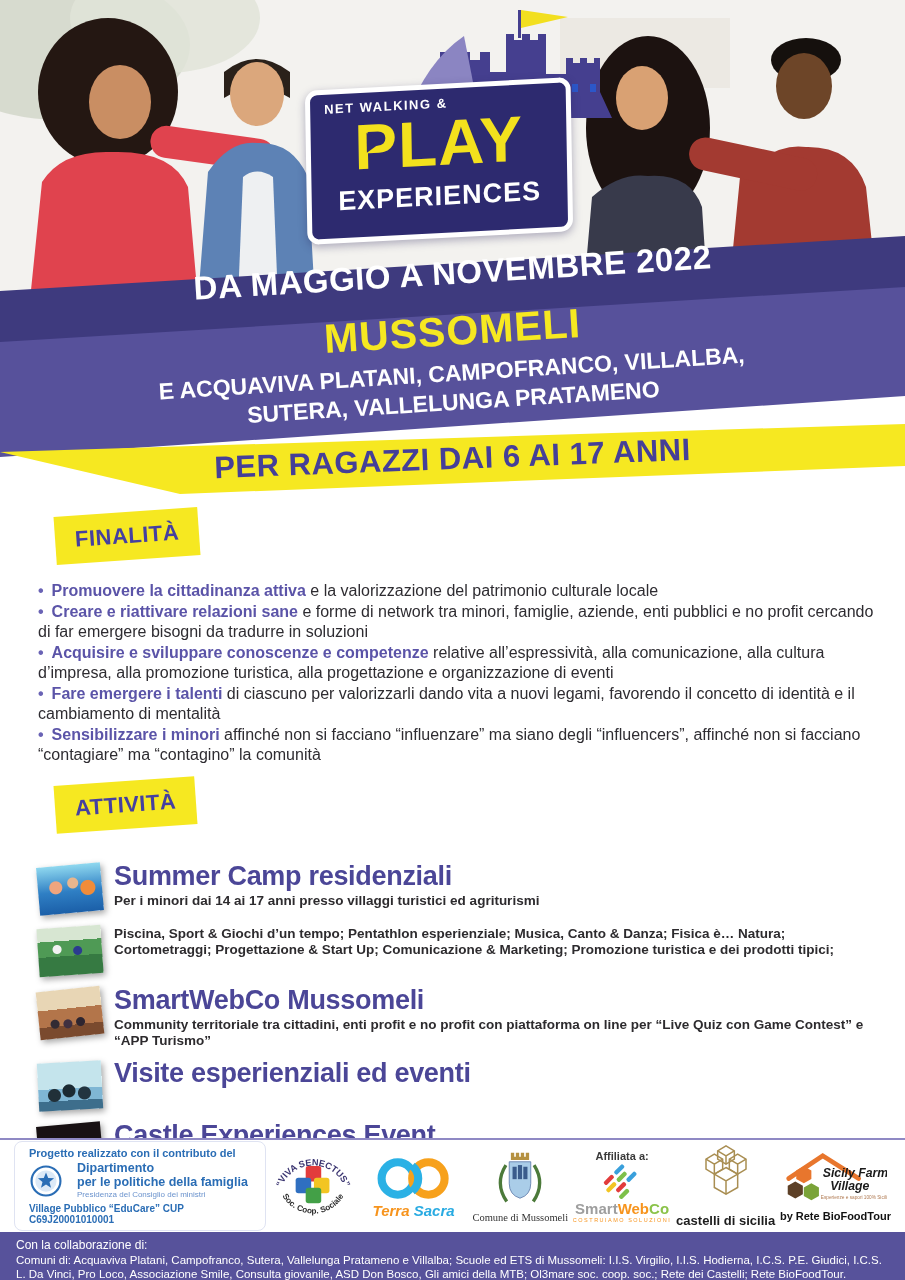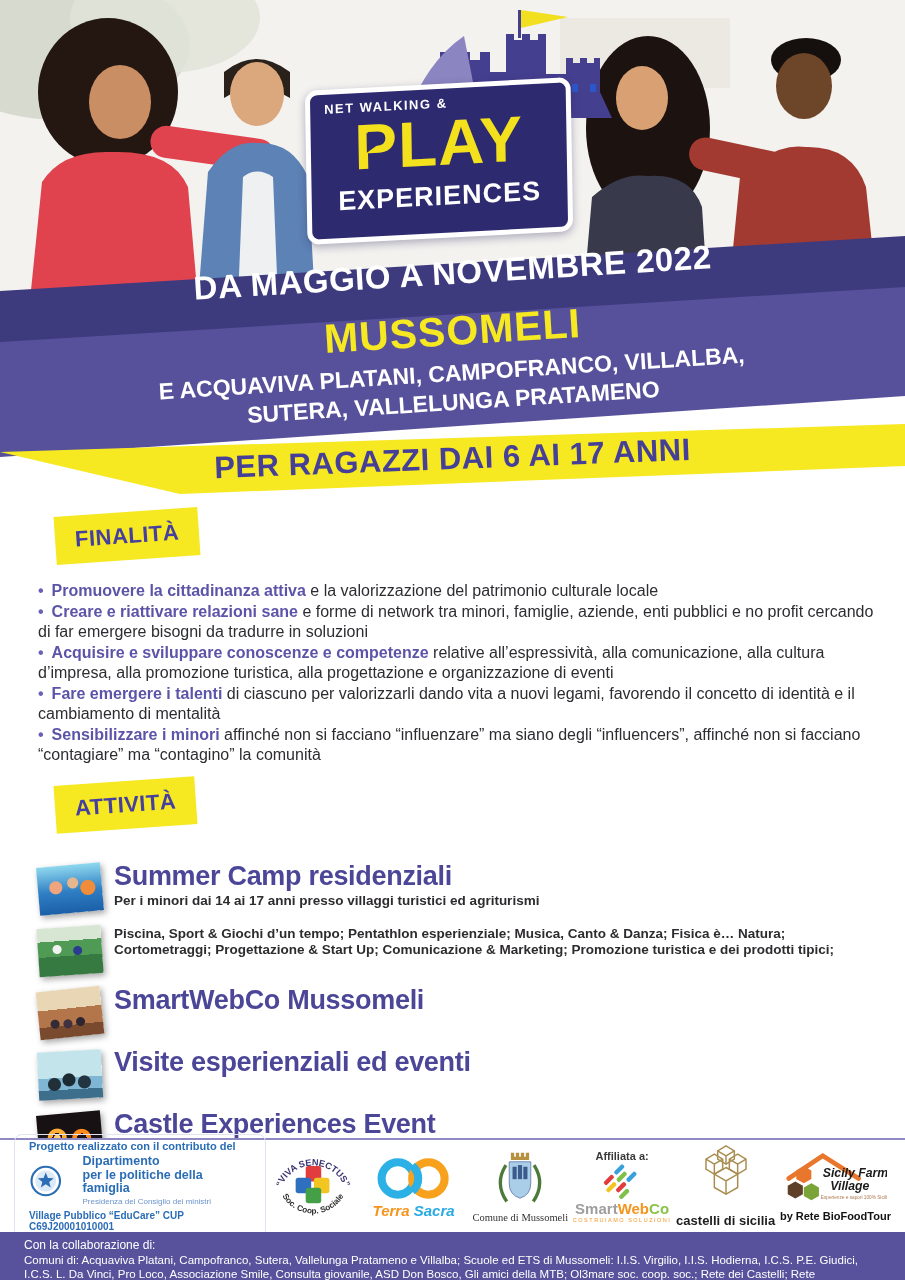--- a/index.html
+++ b/index.html
@@ -74,37 +74,37 @@
       #181113;}
   .act .title{color:#4b4697;font-weight:bold;font-size:27px;line-height:29px;letter-spacing:-.3px;}
   .act .desc{color:#2d2b2e;font-weight:bold;font-size:13.5px;line-height:15.5px;margin-top:2px;}
   
   .footer{top:1138px;left:0;width:905px;height:94px;background:#ffffff;border-top:2px solid #8f89c4;
           display:flex;align-items:center;justify-content:space-between;padding:0 14px;box-sizing:border-box;}
   .flogo{display:flex;flex-direction:column;align-items:center;justify-content:center;text-align:center;}
   .contrib{width:252px;border:1px solid #dfe3f2;border-radius:8px;padding:5px 14px;box-sizing:border-box;
            text-align:left;color:#2a6db5;}
   .contrib .intro{font-weight:bold;font-size:11px;margin-bottom:3px;}
-  .contrib .row{display:flex;align-items:center;gap:20px;}
+  .contrib .row{display:flex;align-items:center;gap:14px;}
   .contrib .dept{font-weight:bold;font-size:12.5px;line-height:13.5px;color:#2a6db5;}
   .contrib .sub{font-size:8px;color:#6b93cd;margin-top:1px;}
   .contrib .notice{font-weight:bold;font-size:10px;margin-top:4px;}
   .terra-words{font-size:15px;font-weight:bold;font-style:italic;line-height:1;margin-top:1px;}
   .terra-words .w1{color:#f7941d;}
   .terra-words .w2{color:#29abe2;}
   .swc .aff{font-size:11px;font-weight:bold;color:#3a3a3a;margin-bottom:1px;}
   .swc .wordmark{font-size:15px;font-weight:bold;line-height:1;}
   .swc .s1{color:#9e9e9e;} .swc .s2{color:#f7941d;} .swc .s3{color:#8bc34a;}
   .swc .sub{font-size:5.5px;letter-spacing:1.5px;color:#f7941d;margin-top:1px;}
   .caption-serif{font-family:"Liberation Serif","DejaVu Serif",serif;font-size:10.5px;color:#333;margin-top:2px;}
   .caption-bold{font-weight:bold;font-size:13px;color:#1d1d1d;margin-top:17px;}
   .caption-biofood{font-weight:bold;font-size:11px;color:#111;margin-top:1px;}
   
   .collab{top:1232px;left:0;width:905px;height:48px;background:#57529b;color:#ffffff;
-          padding:6px 24px;box-sizing:border-box;}
+          padding:6px 16px;box-sizing:border-box;}
   .collab .intro{font-size:12px;font-weight:500;margin-bottom:2px;}
   .collab .body{font-size:11.5px;line-height:13.5px;font-weight:400;}
 </style>
 </head>
 <body>
 
 <div class="abs photo">
   <svg viewBox="0 0 905 300" preserveAspectRatio="none">
     <rect x="0" y="0" width="905" height="300" fill="#f3f2ef"></rect>
     <ellipse cx="60" cy="45" rx="130" ry="75" fill="#cdd3c4" opacity=".75"></ellipse>
@@ -188,20 +188,21 @@
   <div class="act">
     <div class="thumb t1"></div>
     <div>
       <div class="desc">Piscina, Sport &amp; Giochi d’un tempo; Pentathlon esperienziale; Musica, Canto &amp; Danza; Fisica è… Natura; Cortometraggi; Progettazione &amp; Start Up; Comunicazione &amp; Marketing; Promozione turistica e dei prodotti tipici;</div>
     </div>
   </div>
   <div class="act">
     <div class="thumb t2"></div>
     <div>
       <div class="title">SmartWebCo Mussomeli</div>
+      <div class="desc">Community territoriale tra cittadini, enti profit e no profit con piattaforma on line per “Live Quiz con Game Contest” e “APP Turismo”</div>
     </div>
   </div>
   <div class="act">
     <div class="thumb t3"></div>
     <div>
       <div class="title">Visite esperienziali ed eventi</div>
     </div>
   </div>
   <div class="act">
     <div class="thumb t4"></div>

